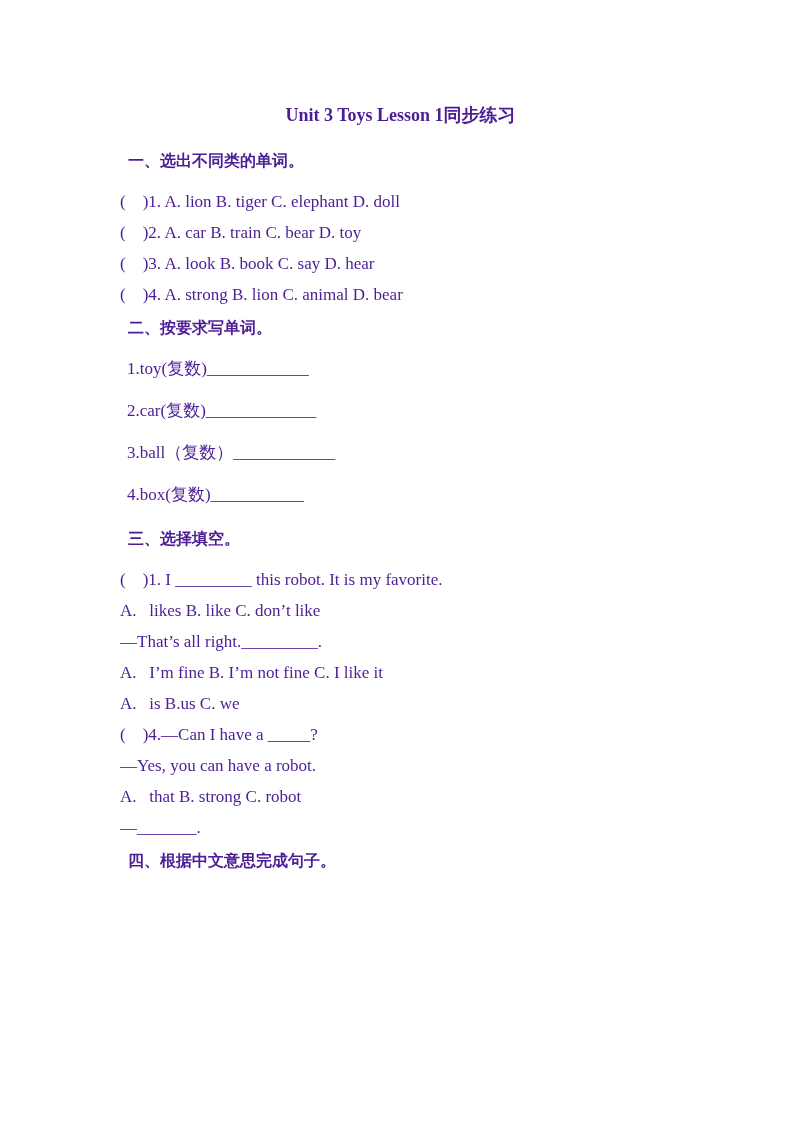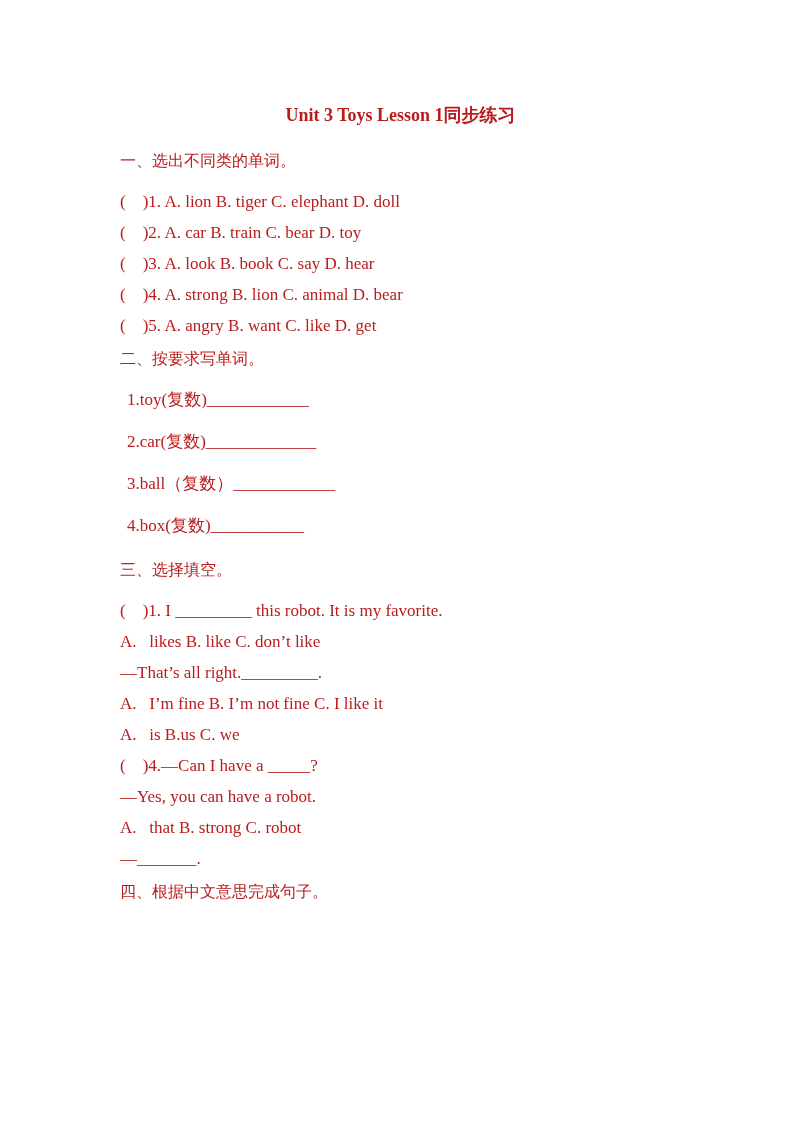--- a/index.html
+++ b/index.html
@@ -7,37 +7,37 @@
     padding: 0;
     background: #ffffff;
   }
   .page {
     position: relative;
     width: 793px;
     height: 1122px;
     background: #ffffff;
     box-sizing: border-box;
     padding: 103px 102px 0 120px;
-    color: #b91c1c;
+    color: #4c1d95;
     font-family: "Liberation Serif", serif;
     overflow: hidden;
   }
   .title {
     font-family: "Liberation Serif", serif;
     font-size: 18px;
     font-weight: bold;
     text-align: center;
     margin: 0 10px 24px 0;
     white-space: pre-wrap;
   }
   .heading {
     font-family: "Liberation Sans", sans-serif;
     font-size: 16px;
-    font-weight: normal;
-    margin: 15px 0 22px 0;
+    font-weight: bold;
+    margin: 15px 0 22px 8px;
     white-space: pre-wrap;
   }
   .heading.first {
     margin-top: 0;
   }
   .line {
     font-family: "Liberation Serif", serif;
     font-size: 17px;
     line-height: 15px;
     margin: 0 0 16px 0;
@@ -53,21 +53,20 @@
 
 <div class="page">
 
   <div class="title">Unit 3 Toys Lesson 1同步练习</div>
 
   <div class="heading first">一、选出不同类的单词。</div>
   <div class="line">(　)1. A. lion B. tiger C. elephant D. doll</div>
   <div class="line">(　)2. A. car B. train C. bear D. toy</div>
   <div class="line">(　)3. A. look B. book C. say D. hear</div>
   <div class="line">(　)4. A. strong B. lion C. animal D. bear</div>
-  <div class="line">(　)5. A. angry B. want C. like D. get</div>
 
   <div class="heading">二、按要求写单词。</div>
   <div class="line wide">1.toy(复数)____________</div>
   <div class="line wide">2.car(复数)_____________</div>
   <div class="line wide">3.ball（复数）____________</div>
   <div class="line wide">4.box(复数)___________</div>
 
   <div class="heading">三、选择填空。</div>
   <div class="line">(　)1. I _________ this robot. It is my favorite.</div>
   <div class="line">A.   likes B. like C. don’t like</div>

